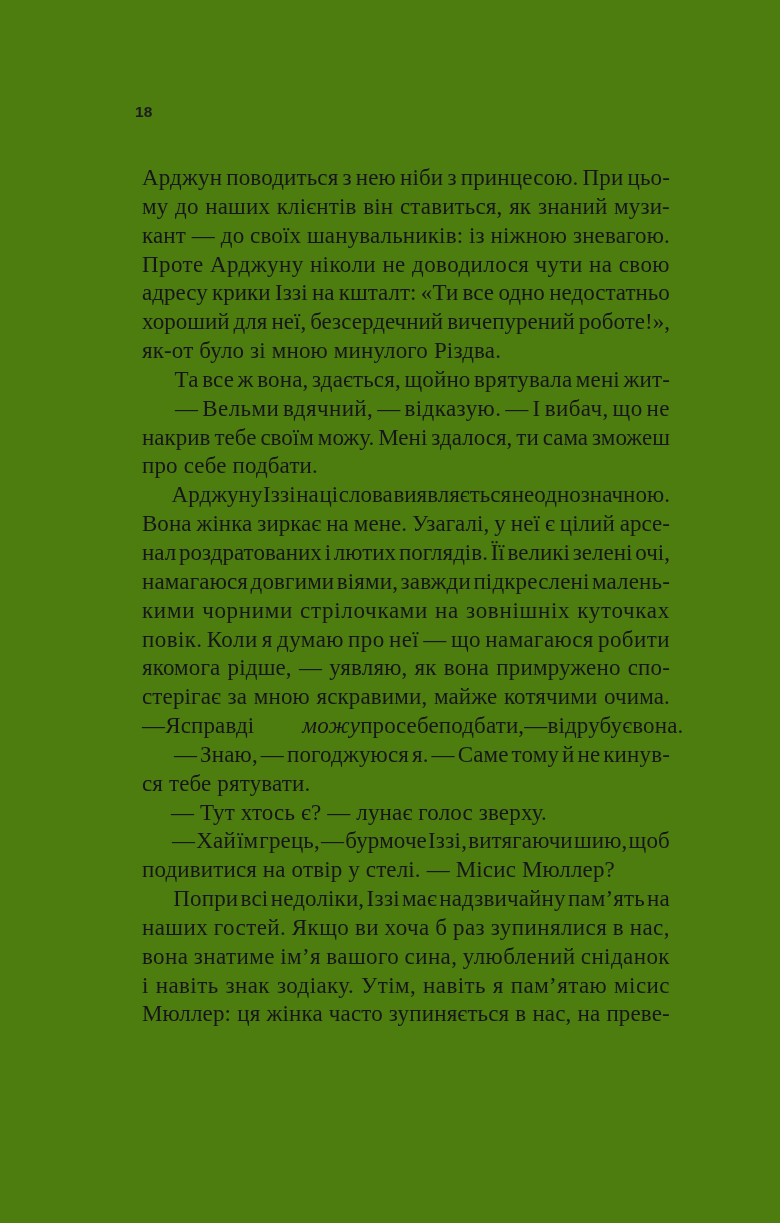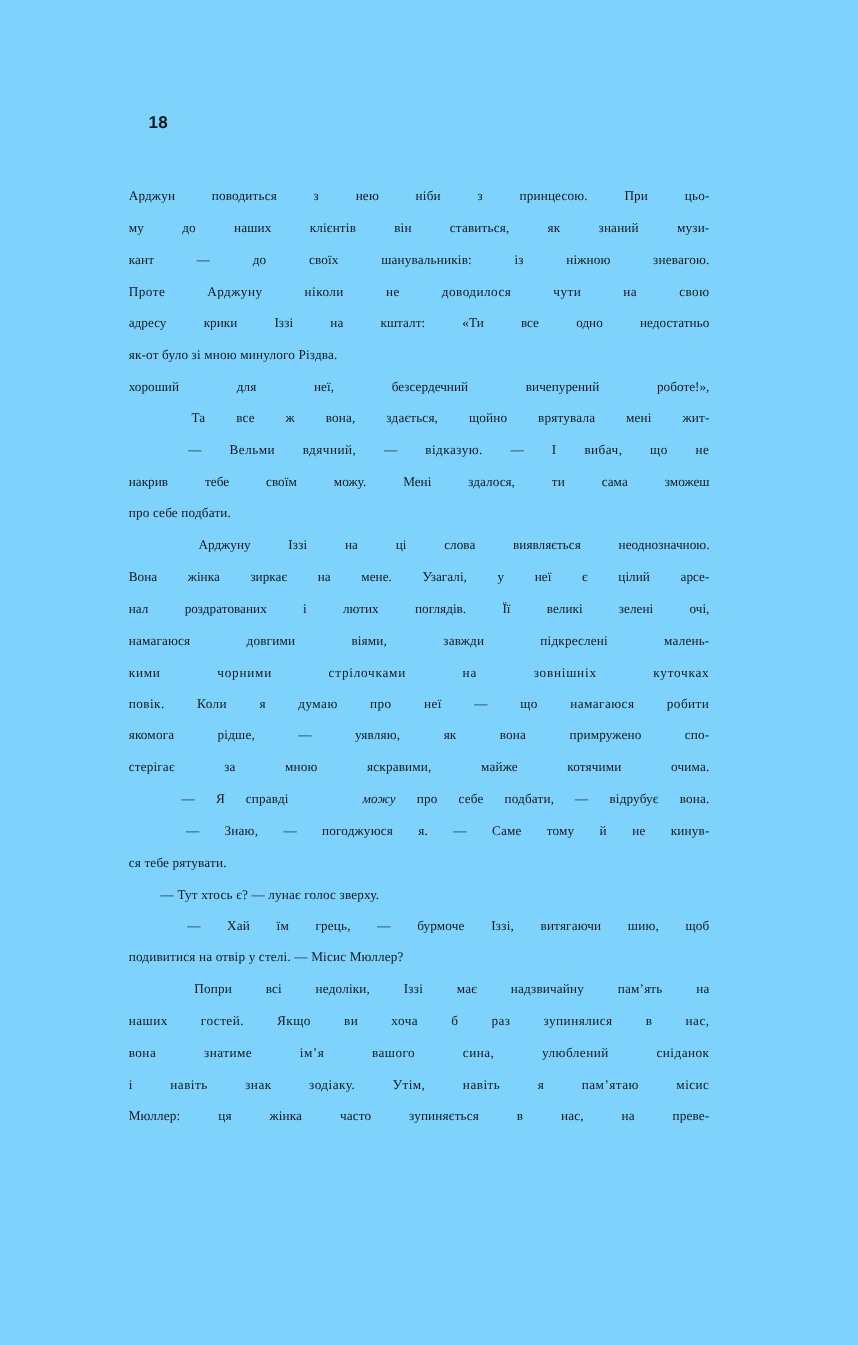--- a/index.html
+++ b/index.html
@@ -12,42 +12,42 @@
     height: 1223px;
     position: relative;
     overflow: hidden;
     font-family: "Liberation Serif", "DejaVu Serif", serif;
     -webkit-font-smoothing: antialiased;
   }
 
   .page {
     position: absolute;
     inset: 0;
-    background: #7dd3fc;
+    background: #4d7c0f;
   }
 
   .folio {
     position: absolute;
     left: 135px;
     top: 104px;
     font-family: "Liberation Sans", "DejaVu Sans", sans-serif;
     font-weight: bold;
     font-size: 15.5px;
     letter-spacing: 0.2px;
     color: #1b1b1f;
     line-height: 1;
   }
 
   .textblock {
     position: absolute;
-    left: 117px;
+    left: 142px;
     top: 164px;
     width: 528px;
     color: #16161a;
-    font-size: 12px;
+    font-size: 23px;
     line-height: 28.85px;
   }
 
   
   .ln {
     display: block;
     white-space: pre;
     height: 28.85px;
     letter-spacing: 0.02px;
   }
@@ -75,22 +75,22 @@
 
   <div class="folio">18</div>
 
   <div class="textblock">
 
     <div class="ln j sp-sm"><span>Арджун</span><span>поводиться</span><span>з</span><span>нею</span><span>ніби</span><span>з</span><span>принцесою.</span><span>При</span><span>цьо-</span></div>
     <div class="ln j sp-sm"><span>му</span><span>до</span><span>наших</span><span>клієнтів</span><span>він</span><span>ставиться,</span><span>як</span><span>знаний</span><span>музи-</span></div>
     <div class="ln j sp-sm"><span>кант</span><span>—</span><span>до</span><span>своїх</span><span>шанувальників:</span><span>із</span><span>ніжною</span><span>зневагою.</span></div>
     <div class="ln j sp-md"><span>Проте</span><span>Арджуну</span><span>ніколи</span><span>не</span><span>доводилося</span><span>чути</span><span>на</span><span>свою</span></div>
     <div class="ln j"><span>адресу</span><span>крики</span><span>Іззі</span><span>на</span><span>кшталт:</span><span>«Ти</span><span>все</span><span>одно</span><span>недостатньо</span></div>
+    <div class="ln j"><span>хороший</span><span>для</span><span>неї,</span><span>безсердечний</span><span>вичепурений</span><span>роботе!»,</span></div>
     <div class="ln sp-sm"><span>як-от було зі мною минулого Різдва.</span></div>
-    <div class="ln j"><span>хороший</span><span>для</span><span>неї,</span><span>безсердечний</span><span>вичепурений</span><span>роботе!»,</span></div>
 
     <div class="ln j sp-sm"><span class="ind"></span><span>Та</span><span>все</span><span>ж</span><span>вона,</span><span>здається,</span><span>щойно</span><span>врятувала</span><span>мені</span><span>жит-</span></div>
 
     <div class="ln j sp-md"><span class="ind"></span><span>—</span><span>Вельми</span><span>вдячний,</span><span>—</span><span>відказую.</span><span>—</span><span>І</span><span>вибач,</span><span>що</span><span>не</span></div>
     <div class="ln j"><span>накрив</span><span>тебе</span><span>своїм</span><span>можу.</span><span>Мені</span><span>здалося,</span><span>ти</span><span>сама</span><span>зможеш</span></div>
     <div class="ln sp-sm"><span>про себе подбати.</span></div>
 
     <div class="ln j"><span class="ind"></span><span>Арджуну</span><span>Іззі</span><span>на</span><span>ці</span><span>слова</span><span>виявляється</span><span>неоднозначною.</span></div>
     <div class="ln j"><span>Вона</span><span>жінка</span><span>зиркає</span><span>на</span><span>мене.</span><span>Узагалі,</span><span>у</span><span>неї</span><span>є</span><span>цілий</span><span>арсе-</span></div>
     <div class="ln j"><span>нал</span><span>роздратованих</span><span>і</span><span>лютих</span><span>поглядів.</span><span>Її</span><span>великі</span><span>зелені</span><span>очі,</span></div>

